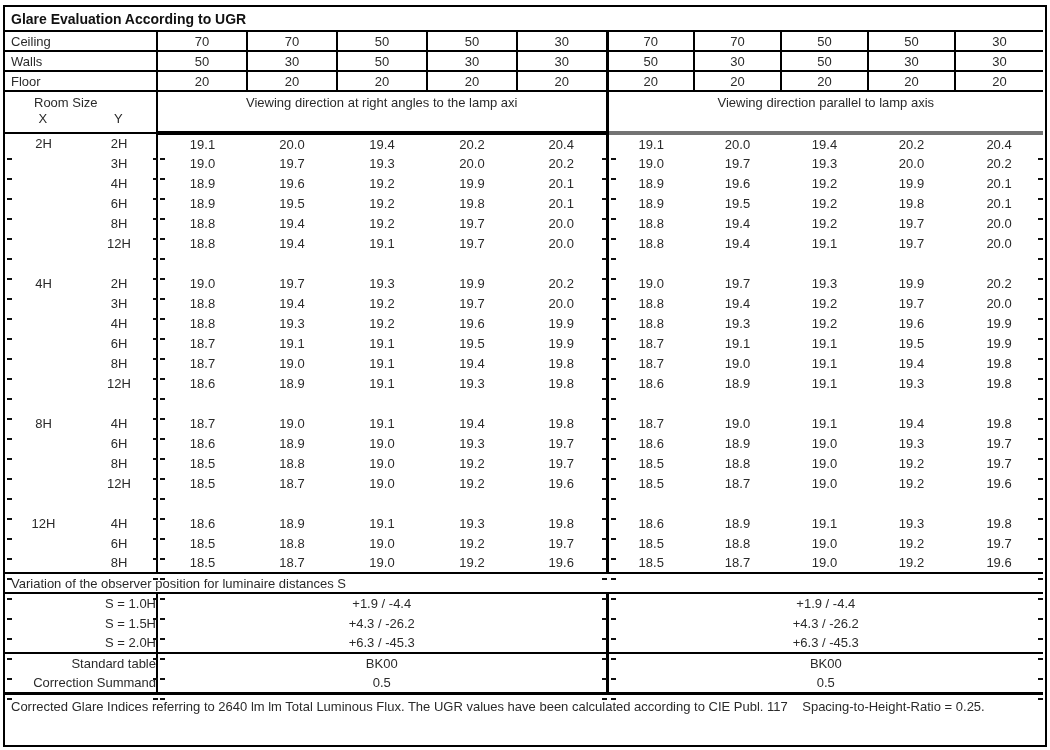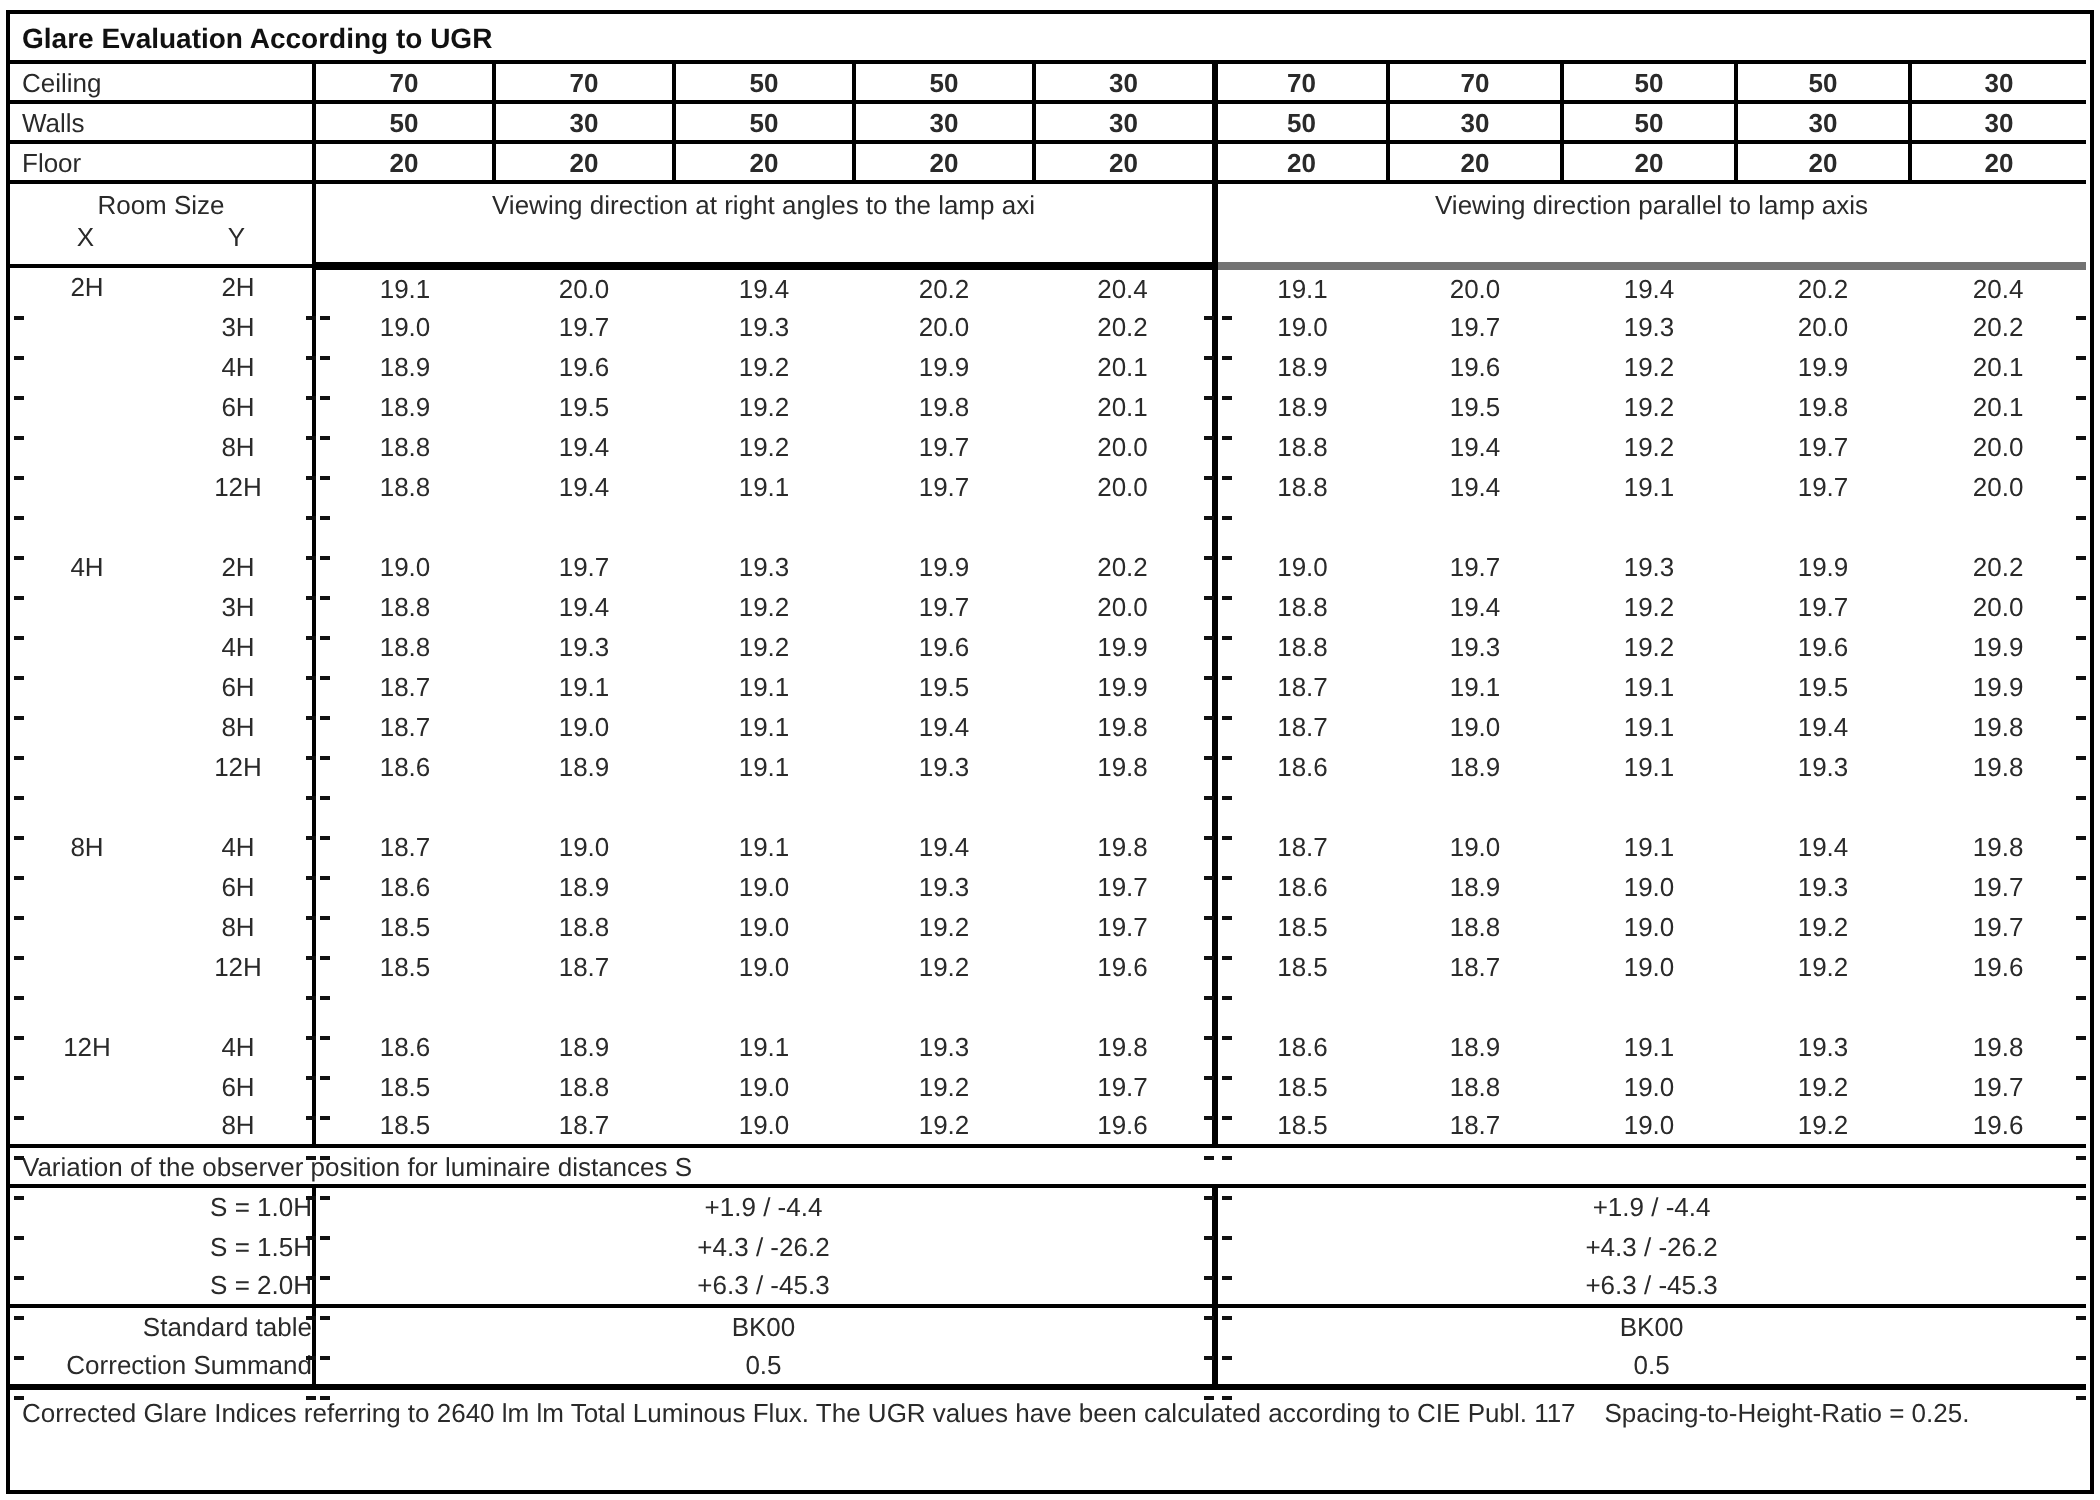--- a/index.html
+++ b/index.html
@@ -9,28 +9,28 @@
   .frame { position:absolute; left:3px; top:5px; width:1044px; height:742px; border:2px solid #000; background:#fff; }
   table.ugr { border-collapse:collapse; table-layout:fixed; width:1038px; }
   td { font-size:13px; white-space:nowrap; overflow:hidden; vertical-align:middle; color:#2a2a2a; }
   tr.r20 { height:20px; }
   tr.rtitle { height:24px;margin-left:13px; }
   tr.rhead { height:42px; }
   tr.rfoot { height:50px; }
   .titlecell { font-weight:bold; font-size:14px; color:#111; padding-left:6px; border-bottom:2px solid #000; }
   
   .sl { text-align:left; padding-left:6px; border:2px solid #000; border-left:0; }
-  .sv { text-align:center; border:2px solid #000;font-weight:bold; }
+  .sv { text-align:center; border:2px solid #000; }
   .sv.lastc { border-right:0; }
   .sv.mid { border-right:3px solid #000; }
   
   .hc1 { border-right:2px solid #000; border-bottom:2px solid #000; vertical-align:top; }
   .hc2 { border-right:3px solid #000; border-bottom:4px solid #000000; vertical-align:top; text-align:center; padding-top:3px; }
   .hc3 { border-bottom:4px solid #737373; vertical-align:top; text-align:center; padding-top:3px; }
-  .rs-line { text-align:center; padding-top:3px; height:19px; }
+  .rs-line { padding-top:3px; height:19px;margin-left:29px; }
   .xy-line { display:flex; }
   .xy-line span { flex:1; text-align:center; }
   
   .xc { text-align:center; }
   .yc { text-align:center; border-right:2px solid #000; }
   .vc { text-align:center; }
   .vc.mid { border-right:3px solid #000; }
   
   .varhead { text-align:left; padding-left:6px; border-top:2px solid #000; border-bottom:2px solid #000; }
   .sc { text-align:right; border-right:2px solid #000; }

